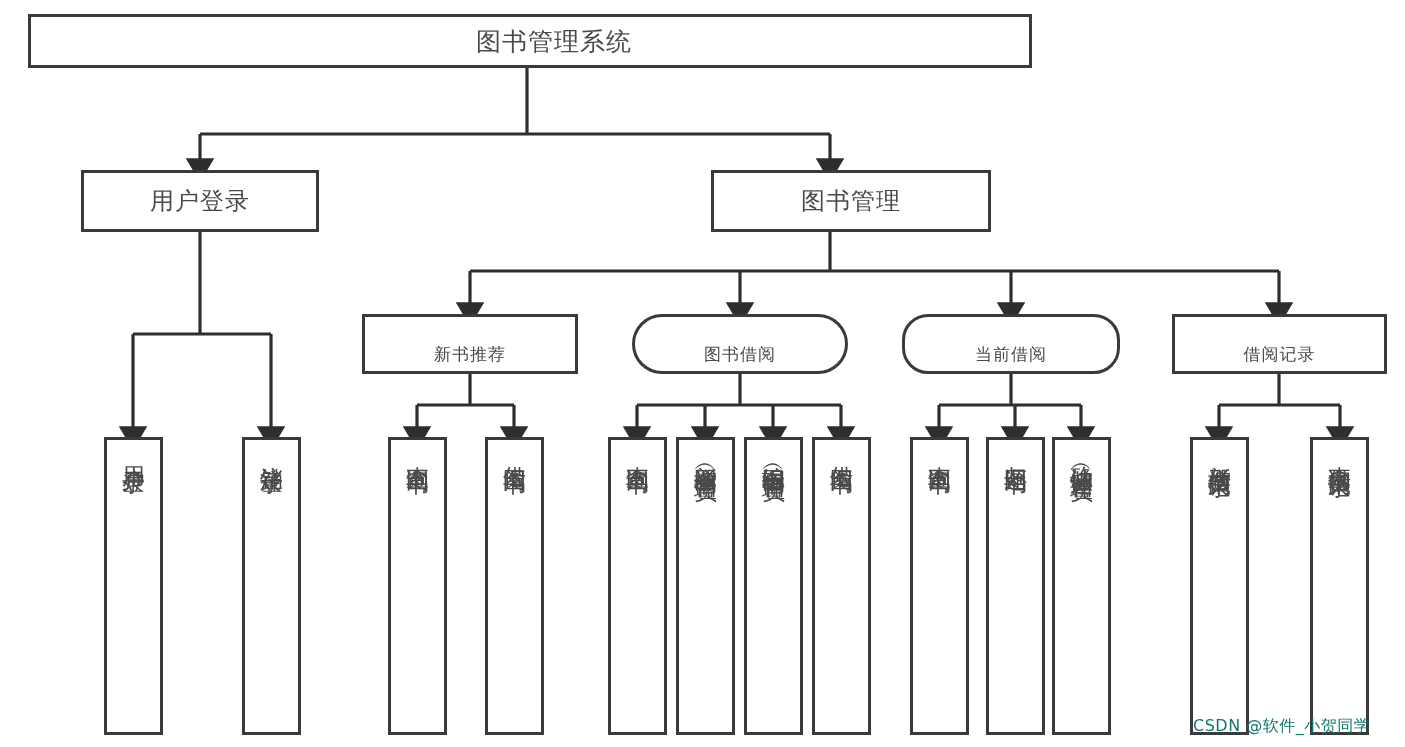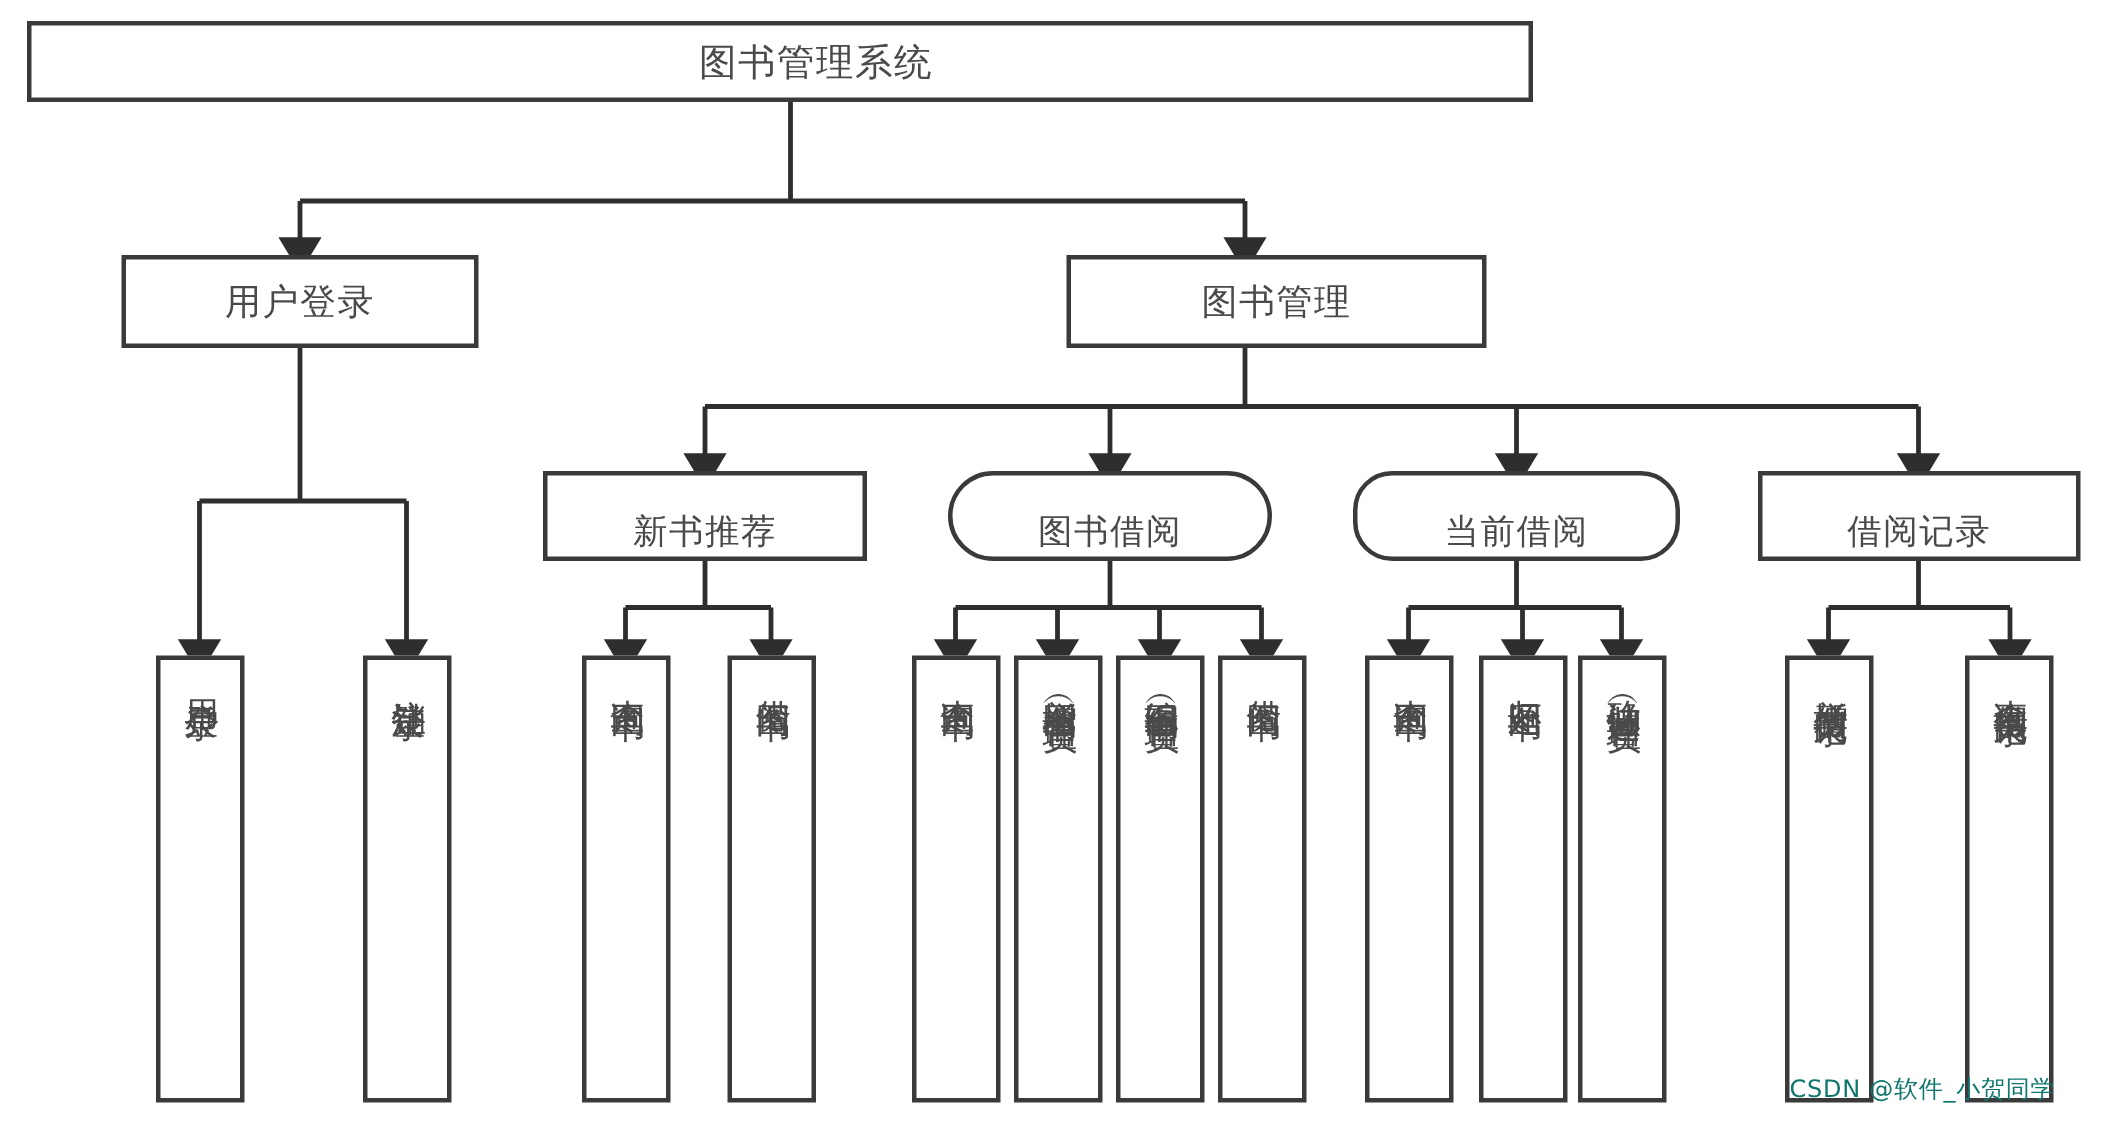--- a/index.html
+++ b/index.html
@@ -6,30 +6,30 @@
   body{width:1405px;height:747px;overflow:hidden;
        font-family:"DejaVu Sans","Liberation Sans",sans-serif;}
   #canvas{position:relative;width:1405px;height:747px;background:#ffffff;}
   svg.lines{position:absolute;left:0;top:0;width:1405px;height:747px;pointer-events:none;}
 
   .node{position:absolute;box-sizing:border-box;background:#ffffff;
         border:3px solid #3a3a3a;display:flex;align-items:center;
         justify-content:center;z-index:2;}
   .node .lbl{color:#4a4a4a;letter-spacing:1px;white-space:nowrap;}
 
-  .root{left:18px;top:14px;width:1004px;height:54px;padding-left:48px;}
+  .root{left:28px;top:14px;width:1004px;height:54px;padding-left:48px;}
   .root .lbl{font-size:25px;}
 
   .lvl2{height:62px;}
   .lvl2 .lbl{font-size:24px;}
   .n-user-login{left:81px;top:170px;width:238px;}
   .n-book-mgmt{left:711px;top:170px;width:280px;}
 
   .lvl3{height:60px;}
-  .lvl3 .lbl{font-size:23px;margin-top:20px;}
+  .lvl3 .lbl{font-size:17px;margin-top:20px;}
   .n-new-book{left:362px;top:314px;width:216px;}
   .n-borrow{left:632px;top:314px;width:216px;border-radius:30px;}
   .n-current{left:902px;top:314px;width:218px;border-radius:26px;}
   .n-record{left:1172px;top:314px;width:215px;}
 
   .leaf{top:437px;height:298px;align-items:flex-start;padding-top:8px;}
   .leaf .lbl{font-size:23px;writing-mode:vertical-rl;text-orientation:upright;
              line-height:1.18;letter-spacing:2px;white-space:pre;}
 
   .wm{position:absolute;left:1193px;top:716px;font-size:16px;color:#0f766e;

